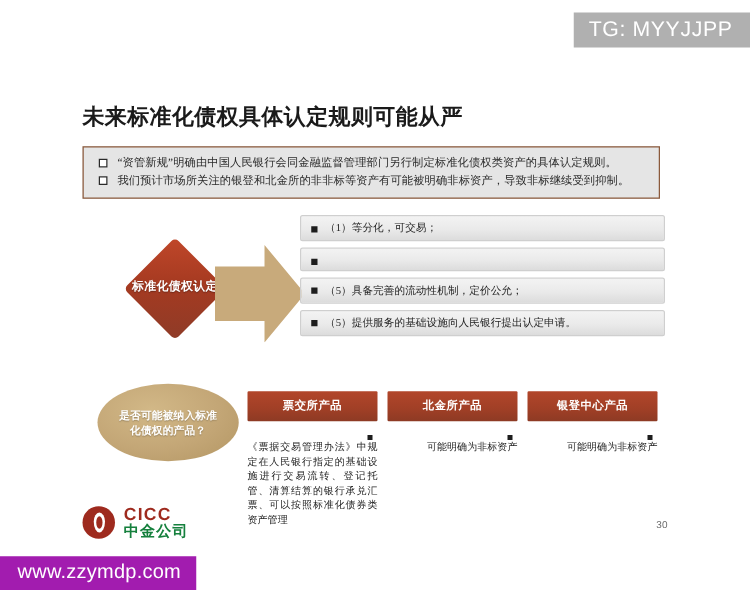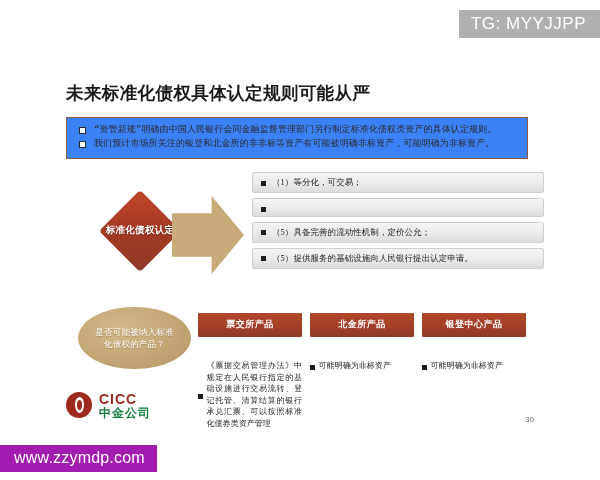--- a/index.html
+++ b/index.html
@@ -60,24 +60,23 @@
     color: #1a1a1a;
     white-space: nowrap;
   }
 
   
   #bullet-box {
     position: absolute;
     left: 66px; top: 117px;
     width: 462px;
     border: 1px solid #8b5a3c;
-    background: #3b82f6;
+    background: #e5e5e5;
     padding: 5px 6px 6px 6px;
     box-sizing: border-box;
-    font-family: Liberation Mono, monospace;
   }
   .bx-row {
     display: flex;
     align-items: flex-start;
     margin: 1px 0 2px 0;
   }
   .bx-marker {
     flex: 0 0 auto;
     width: 7px; height: 7px;
     border: 1.4px solid #2b2b2b;
@@ -127,21 +126,21 @@
     position: absolute;
     left: 172px; top: 196px;
     width: 72px; height: 78px;
     background: #c8aa7b;
     clip-path: polygon(0% 22%, 55% 22%, 55% 0%, 100% 50%, 55% 100%, 55% 78%, 0% 78%);
   }
 
   
   #criteria {
     position: absolute;
-    left: 252px; top: 172px;
+    left: 240px; top: 172px;
     width: 292px;
   }
   .crit-row {
     background: linear-gradient(to bottom, #f3f3f3 0%, #eaeaea 55%, #dcdcdc 100%);
     border: 1px solid #cfcfcf;
     border-radius: 2px;
     margin-bottom: 5px;
     padding: 4px 6px 4px 7px;
     display: flex;
     align-items: flex-start;
@@ -164,20 +163,21 @@
   
   #oval {
     position: absolute;
     left: 78px; top: 307px;
     width: 113px; height: 62px;
     border-radius: 50%;
     background: radial-gradient(ellipse at 38% 34%, #d2b887 0%, #c3a676 55%, #b39663 100%);
     display: flex;
     align-items: center;
     justify-content: center;
+    font-weight: bold;
   }
   #oval-label {
     width: 84px;
     text-align: center;
     color: #ffffff;
     font-size: 8.5px;
     line-height: 12px;
     letter-spacing: .2px;
     text-shadow: 0 1px 1px rgba(0,0,0,.25);
   }
@@ -196,43 +196,44 @@
     color: #ffffff;
     text-align: center;
     font-size: 9px;
     font-weight: bold;
     letter-spacing: .5px;
     padding: 5px 0 6px 0;
     border-radius: 1px;
   }
   .col-body {
     display: flex;
-    align-items: center;
-    margin-top: 23px;
+    align-items: flex-end;
+    margin-top: 7px;
+    flex-direction: column;
   }
   .col-marker {
     flex: 0 0 auto;
     width: 4.5px; height: 4.5px;
     background: #1d1d1d;
     margin: 3.5px 4px 0 0;
   }
   .col-text {
     font-size: 8px;
     line-height: 11.5px;
     color: #1d1d1d;
     letter-spacing: .05px;
   }
   .col-text.justified { text-align: justify; }
 
   
   #logo {
     position: absolute;
-    left: 66px; top: 392px;
-    display: flex;
-    align-items: flex-start;
+    left: 66px; top: 404px;
+    display: flex;
+    align-items: flex-end;
   }
   #logo-mark {
     position: relative;
     width: 26px; height: 26px;
     border-radius: 50%;
     background: #9e2a1e;
     margin-right: 7px;
     overflow: hidden;
   }
   #logo-mark::before {
@@ -284,21 +285,21 @@
 
   <div id="title">未来标准化债权具体认定规则可能从严</div>
 
   <div id="bullet-box">
     <div class="bx-row">
       <span class="bx-marker"></span>
       <span class="bx-text">“资管新规”明确由中国人民银行会同金融监督管理部门另行制定标准化债权类资产的具体认定规则。</span>
     </div>
     <div class="bx-row">
       <span class="bx-marker"></span>
-      <span class="bx-text">我们预计市场所关注的银登和北金所的非非标等资产有可能被明确非标资产，可能明确为非标资产。</span>
+      <span class="bx-text">我们预计市场所关注的银登和北金所的非非标等资产有可能被明确非标资产，导致非标继续受到抑制。</span>
     </div>
   </div>
 
   <div id="diamond-wrap">
     <div id="diamond"></div>
     <div id="diamond-label">标准化债权认定</div>
   </div>
 
   <div id="arrow"></div>
 

